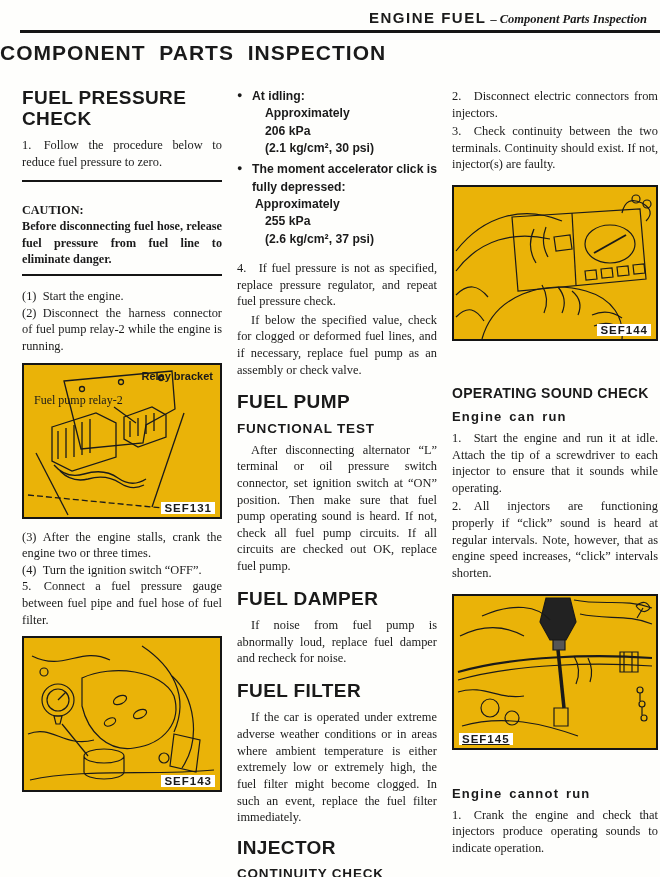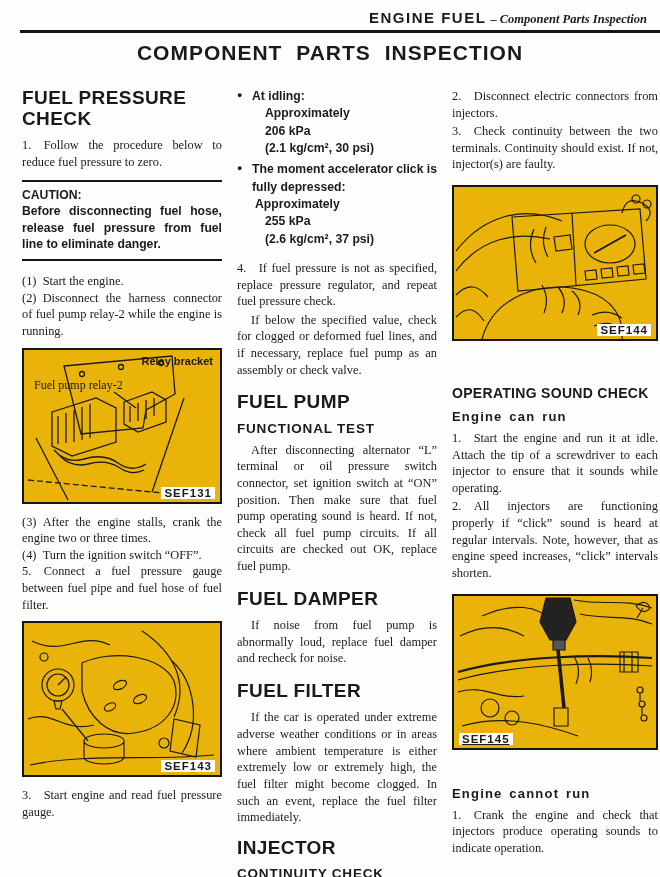--- a/index.html
+++ b/index.html
@@ -8,41 +8,41 @@
     position:relative; width:660px; height:877px; margin:0 auto;
     background:#fefefc; color:#1a1a1a; overflow:hidden;
     font-family:"Liberation Serif", serif;
   }
   
   .running-head { position:absolute; top:9px; right:13px; white-space:nowrap; }
   .rh-main { font-family:"Liberation Sans",sans-serif; font-weight:bold; font-size:15px; letter-spacing:1.5px; }
   .rh-sub  { font-family:"Liberation Serif",serif; font-style:italic; font-weight:bold; font-size:12.5px; margin-left:4px; }
   .head-rule { position:absolute; top:30px; left:20px; right:0; height:3px; background:#151515; }
   .page-title {
-    position:absolute; top:41px; left:0; right:0; text-align:center;
+    position:absolute; top:41px; left:0; right:0; 
     font-family:"Liberation Sans",sans-serif; font-weight:bold; font-size:21px;
     letter-spacing:1px; word-spacing:7px;
   }
   
   .columns { position:absolute; top:88px; left:22px; display:flex; gap:15px; }
   .col { width:200px; }
   .col.right { width:206px; }
   
   .body { font-size:12.4px; line-height:1.34; text-align:justify; }
   .body.indent { text-indent:14px; }
   .mb2{margin-bottom:2px}.mb4{margin-bottom:4px}.mb6{margin-bottom:6px}.mb8{margin-bottom:8px}
   .mb10{margin-bottom:10px}.mb12{margin-bottom:12px}.mb14{margin-bottom:14px}
   .mb36{margin-bottom:36px}.mb44{margin-bottom:44px}
   .h-major { font-family:"Liberation Sans",sans-serif; font-weight:bold; font-size:19px; line-height:1.08; letter-spacing:.4px; }
   .h-sub   { font-family:"Liberation Sans",sans-serif; font-weight:bold; font-size:13.5px; letter-spacing:.8px; }
   .h-osc   { font-family:"Liberation Sans",sans-serif; font-weight:bold; font-size:14px; letter-spacing:.3px; }
   .h-run   { font-family:"Liberation Sans",sans-serif; font-weight:bold; font-size:13px; letter-spacing:1.2px; word-spacing:2px; }
   .caution {
     border-top:2.5px solid #151515; border-bottom:2.5px solid #151515;
-    padding:5px 0 7px; font-family:Liberation Sans, sans-serif; font-weight:bold;
+    padding:20px 0 7px; font-family:Liberation Serif, serif; font-weight:bold;
     font-size:12.2px; line-height:1.33; text-align:justify;
   }
   
   .spec { font-family:"Liberation Sans",sans-serif; font-weight:bold; font-size:12.2px; line-height:1.42; }
   .spec-title { position:relative; padding-left:15px; text-align:justify; }
   .spec-title::before { content:"●"; position:absolute; left:0; top:1px; font-size:9px; }
   .spec-line  { padding-left:28px; }
   .spec-line.less { padding-left:18px; }
   
   .figure { position:relative; border:2px solid #151515; height:156px; background:#eab308; }
@@ -130,21 +130,20 @@
             <path d="M4 96 C 28 86, 40 110, 70 102"></path>
             <path d="M150 96 l26 6 l-4 32 l-26 -6 Z"></path>
             <circle cx="20" cy="34" r="4"></circle>
               <circle cx="140" cy="120" r="5"></circle>
             <path d="M6 142 C 60 130, 130 138, 190 132"></path>
           </g>
         </svg>
         <div class="fig-caption">SEF143</div>
       </div>
 
-      <p class="body">3.  Start engine and read fuel pressure gauge.</p>
     </div>
 
     <div class="col">
       <div class="mb4">
         <div class="spec spec-title">At idling:</div>
         <div class="spec spec-line">Approximately</div>
         <div class="spec spec-line">206 kPa</div>
         <div class="spec spec-line">(2.1 kg/cm², 30 psi)</div>
       </div>
       <div class="mb12">

